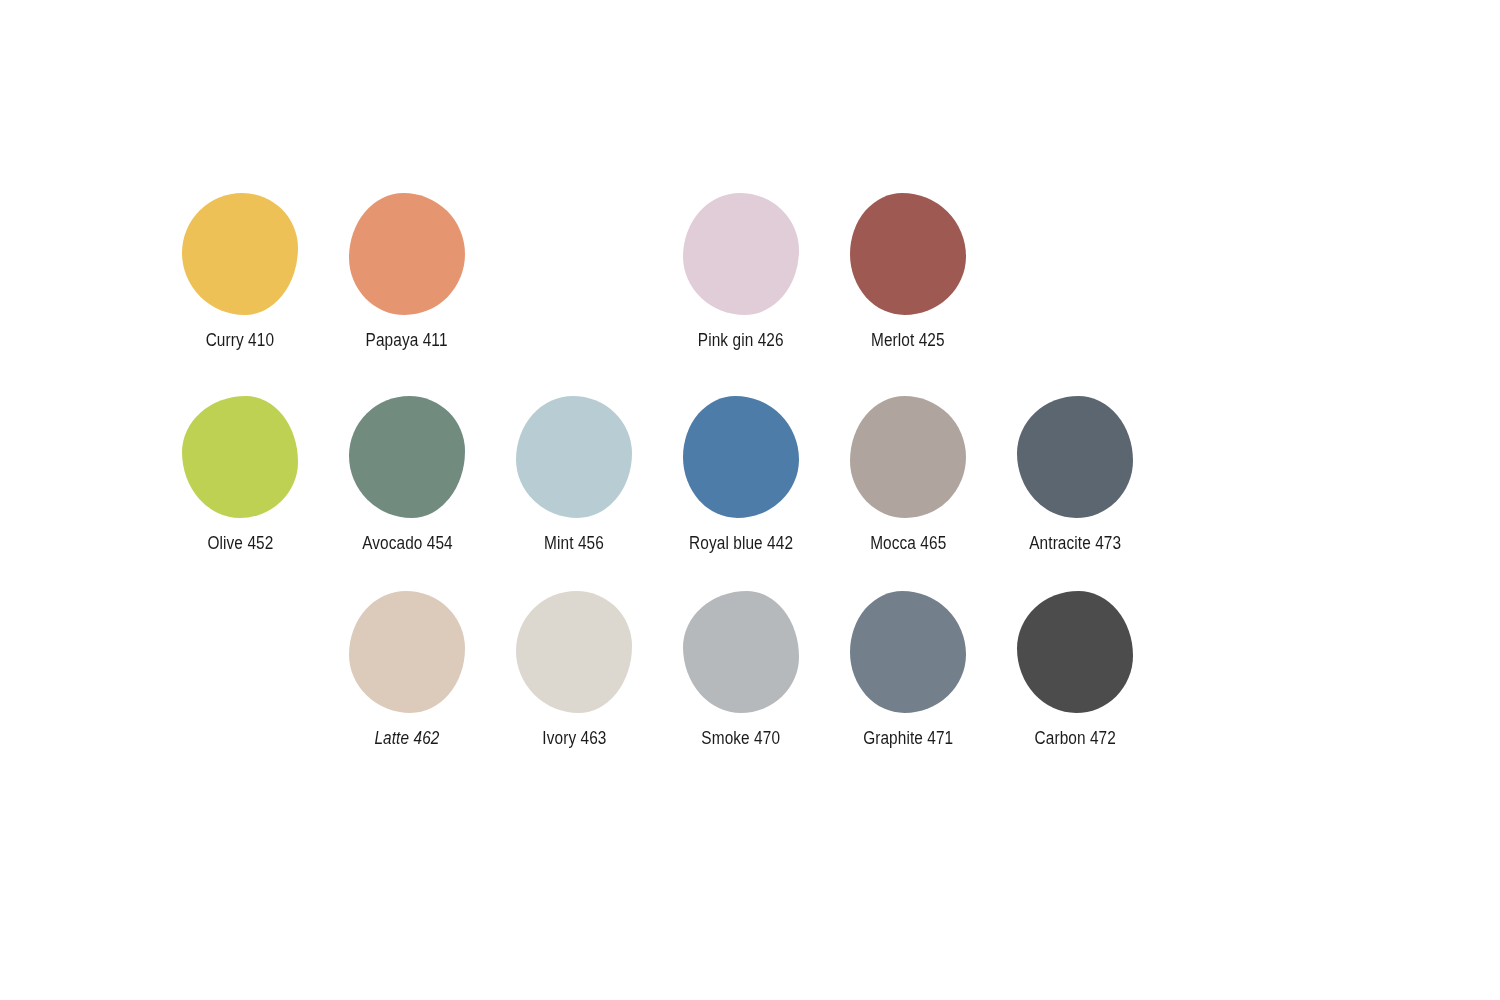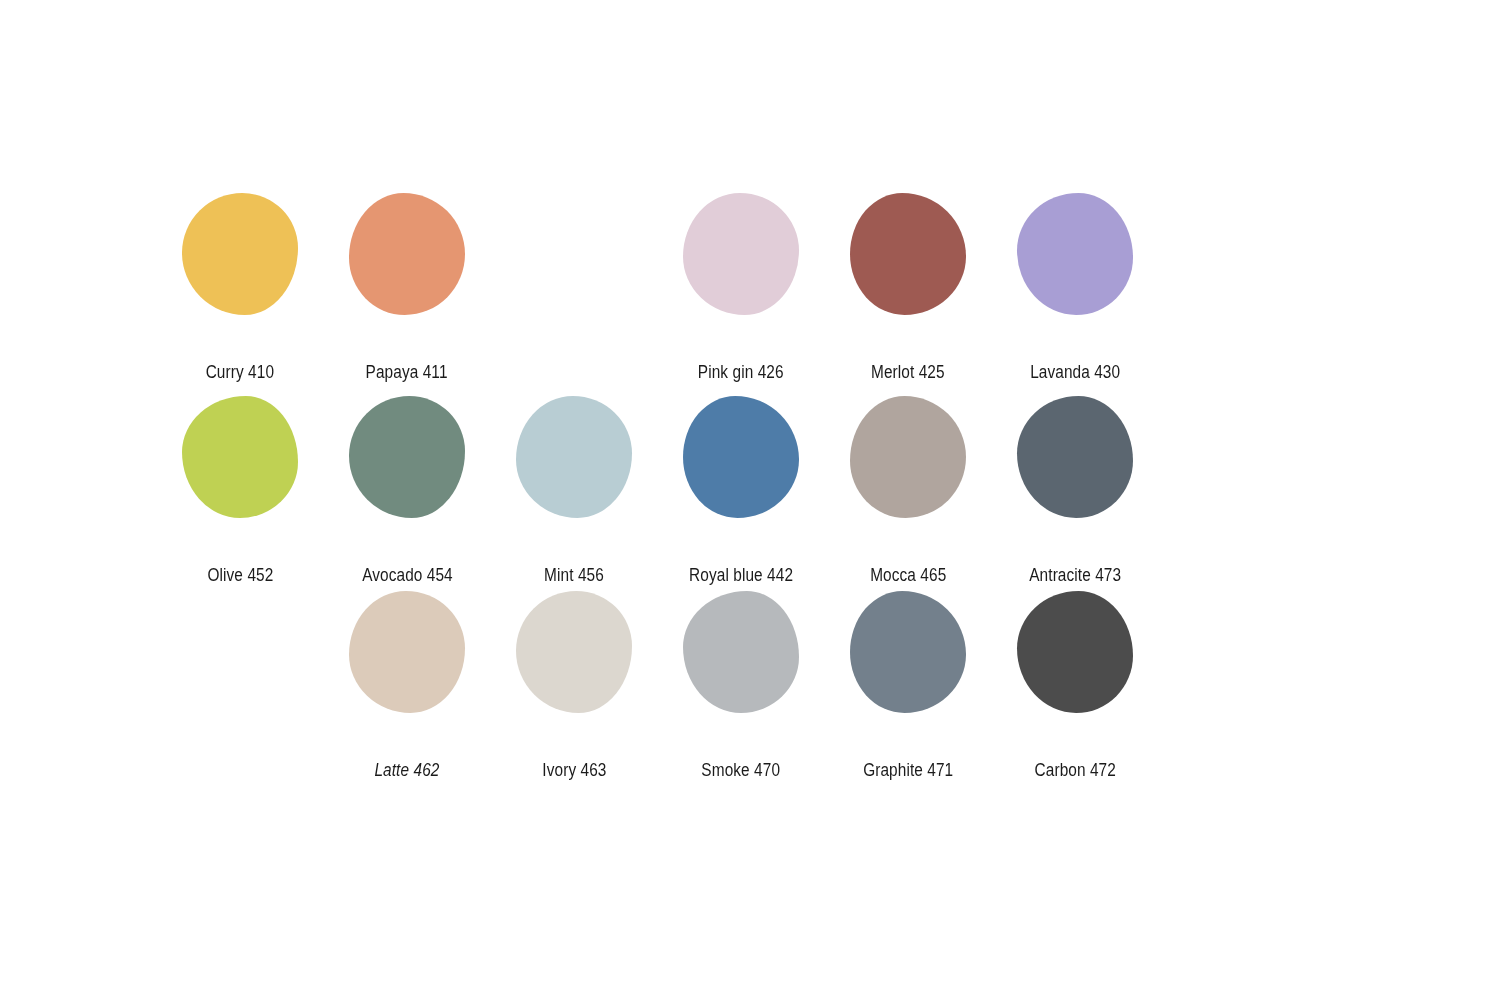--- a/index.html
+++ b/index.html
@@ -36,21 +36,20 @@
   .row-3 { top: 588px; }
 
   .swatch-cell {
     position: absolute;
     top: 0;
     width: 140px;
     height: 200px;
     display: flex;
     flex-direction: column;
     align-items: center;
-    gap: 32px;
   }
 
   .swatch-blob-wrap {
     width: 128px;
     height: 128px;
     display: flex;
     align-items: center;
     justify-content: center;
   }
 
@@ -109,26 +108,20 @@
         <div class="swatch-blob-wrap">
           <div class="swatch-blob blob-d" title="Pink gin 426" style="background: rgb(225, 205, 216);"></div>
         </div>
         <div class="swatch-label">Pink gin 426</div>
       </div>
       <div class="swatch-cell" style="left: 668px;">
         <div class="swatch-blob-wrap">
           <div class="swatch-blob blob-e" title="Merlot 425" style="background: rgb(158, 90, 82);"></div>
         </div>
         <div class="swatch-label">Merlot 425</div>
-      </div>
-      <div class="swatch-cell" style="left: 835px;">
-        <div class="swatch-blob-wrap">
-          <div class="swatch-blob blob-f" title="Lavanda 430" style="background: rgb(168, 158, 212);"></div>
-        </div>
-        <div class="swatch-label">Lavanda 430</div>
       </div>
     </div>
   <div class="swatch-row row-2">
       <div class="swatch-cell" style="left: 0px;">
         <div class="swatch-blob-wrap">
           <div class="swatch-blob blob-c" title="Olive 452" style="background: rgb(191, 209, 83);"></div>
         </div>
         <div class="swatch-label">Olive 452</div>
       </div>
       <div class="swatch-cell" style="left: 167px;">

